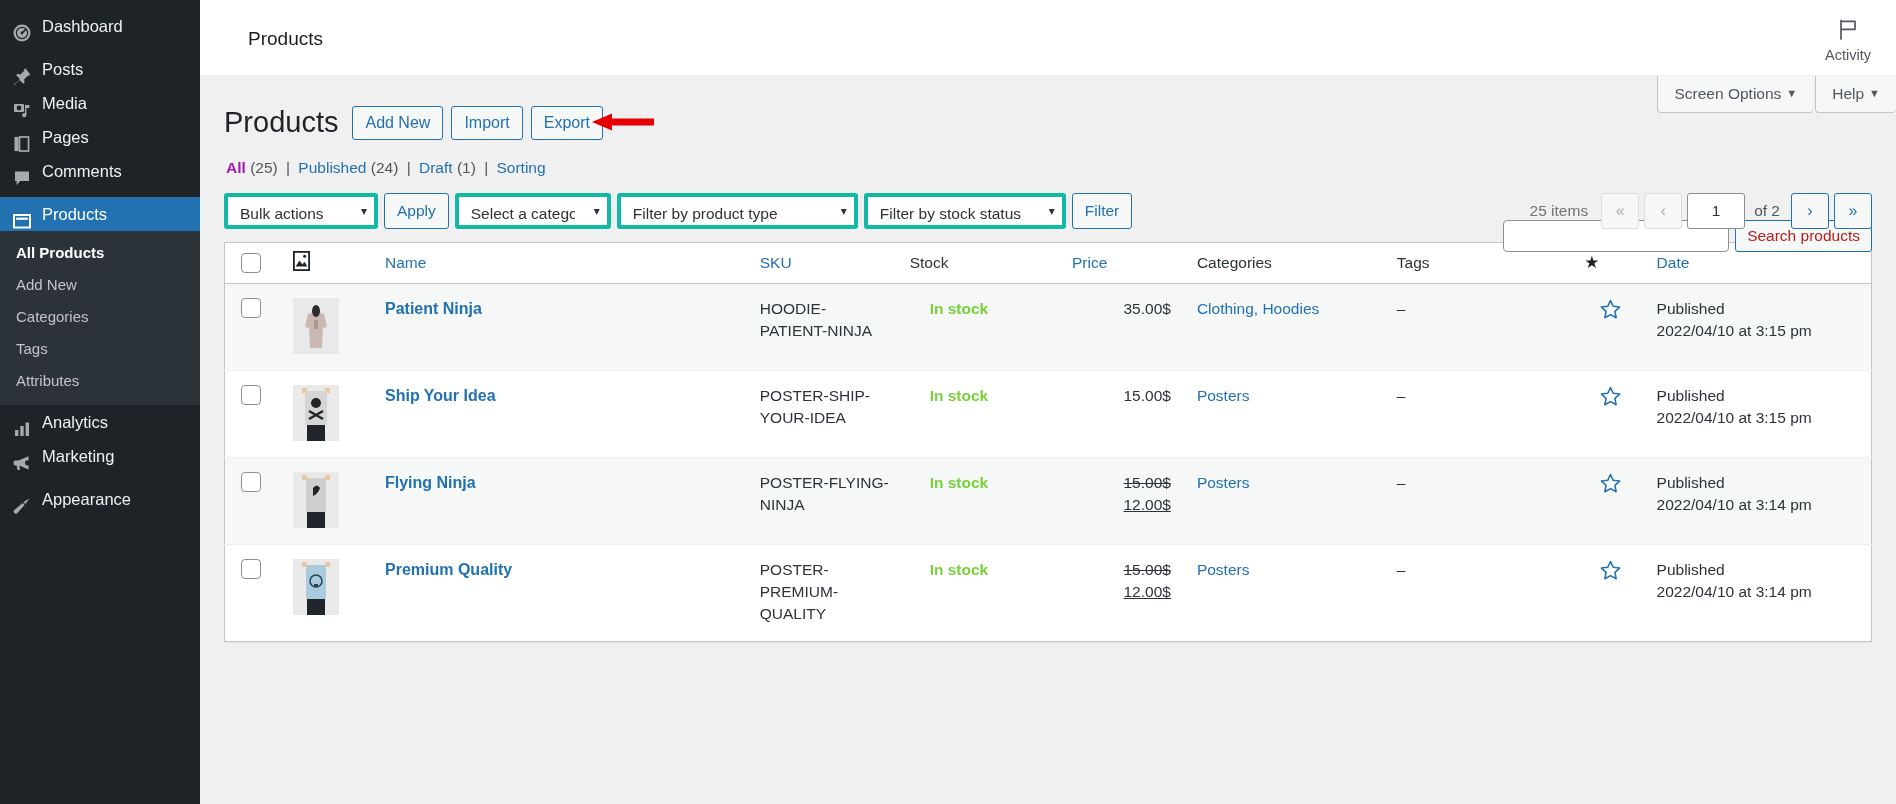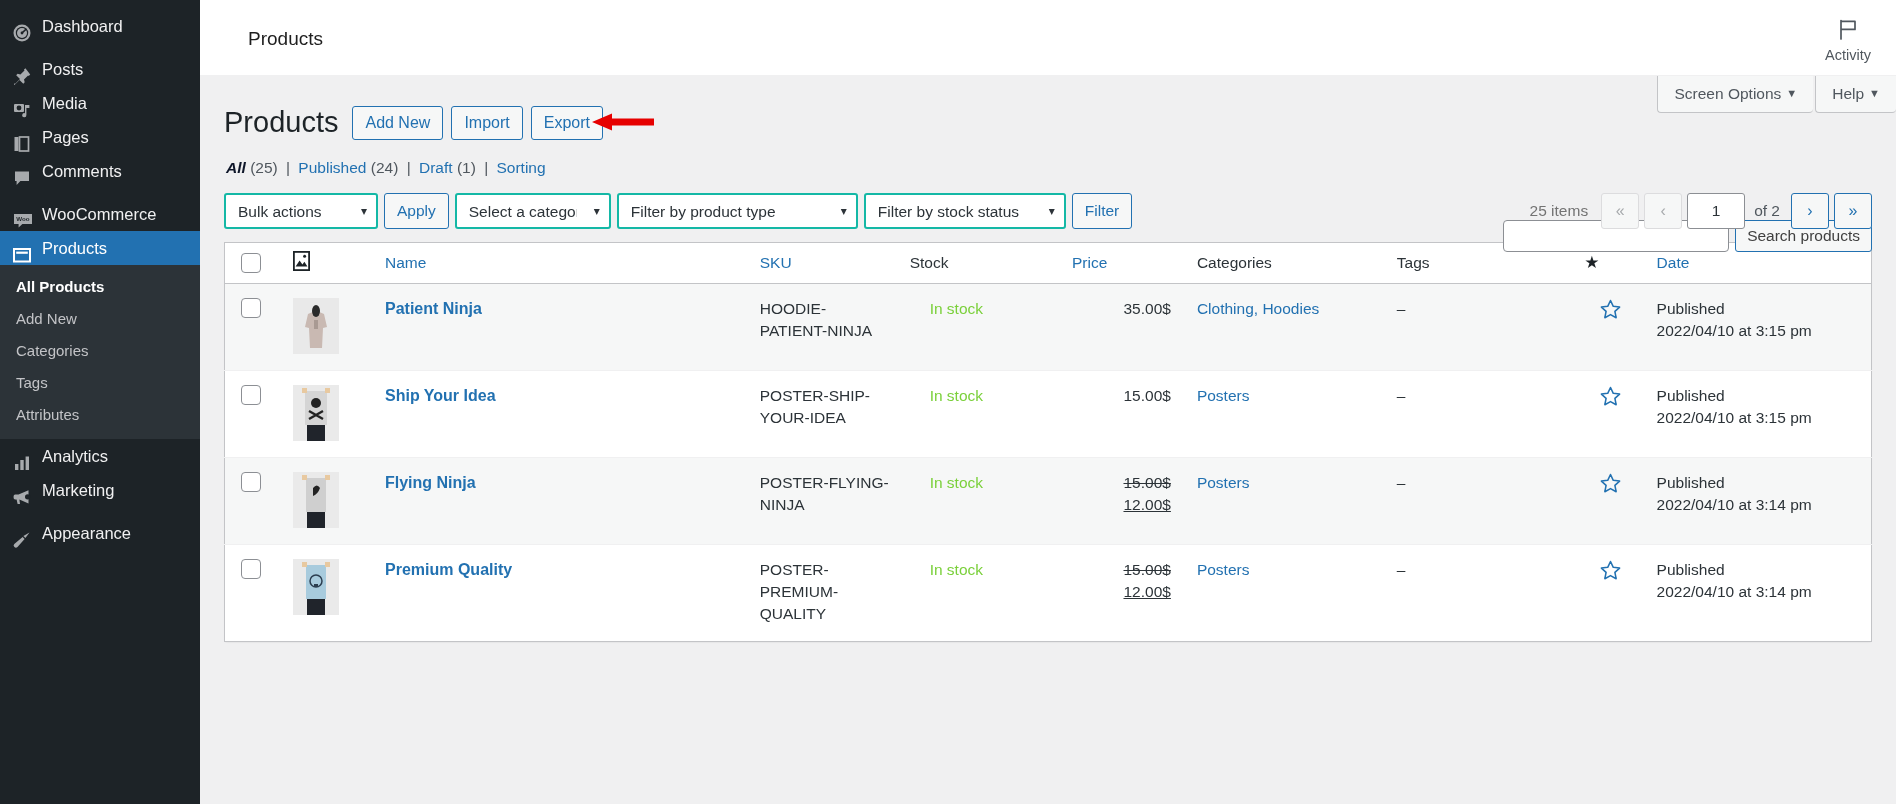--- a/index.html
+++ b/index.html
@@ -167,21 +167,21 @@
   }
 
   
   #subsubsub {
     margin: 16px 0 0 2px;
     font-size: 15.5px;
     color: #50575e;
     line-height: 20px;
   }
   #subsubsub a { color: #2271b1; text-decoration: none; cursor: pointer; }
-  #subsubsub .cur { color: #0f172a; font-weight: 600; font-style: italic; }
+  #subsubsub .cur { color: #a21caf; font-weight: 600; }
   #subsubsub .count { color: #50575e; }
   #subsubsub .sep { color: #50575e; padding: 0 4px; }
 
   
   #search-box {
     position: absolute;
     right: 24px;
     top: 144px;
     display: flex;
     align-items: center;
@@ -195,21 +195,21 @@
     background: #fff;
     padding: 0 8px;
     font-size: 15px;
     font-family: inherit;
     color: #2c3338;
     outline: none;
   }
   #search-submit {
     border: 1px solid #2271b1;
     background: #f6f7f7;
-    color: #404040;
+    color: #b91c1c;
     border-radius: 3px;
     height: 32px;
     padding: 0 11px;
     font-size: 15.5px;
     font-family: inherit;
     cursor: pointer;
     white-space: nowrap;
   }
 
   
@@ -217,21 +217,21 @@
     margin-top: 15px;
     display: flex;
     align-items: center;
     height: 36px;
     position: relative;
   }
   .wp-select {
     appearance: none;
     -webkit-appearance: none;
     background: #fff;
-    border: 2px solid #14b8a6;
+    border: 4px solid #14b8a6;
     border-radius: 3px;
     height: 36px;
     font-size: 15.5px;
     font-family: inherit;
     color: #2c3338;
     padding: 0 32px 0 12px;
     margin-right: 6px;
     cursor: pointer;
     line-height: 34px;
     position: relative;
@@ -351,21 +351,21 @@
     cursor: pointer;
   }
   .row-title {
     color: #2271b1;
     font-weight: 700;
     text-decoration: none;
     cursor: pointer;
     font-size: 16px;
   }
   .sku-cell { color: #2c3338; word-break: break-word; line-height: 24px; }
-  .stock-in { color: #7ad03a; font-weight: 400; padding-left: 20px; }
+  .stock-in { color: #7ad03a; font-weight: 700; padding-left: 20px; }
   .price-cell { text-align: right; padding-right: 16px !important; }
   .price-del { text-decoration: line-through; color: #2c3338; display: block; }
   .price-ins {
     text-decoration: underline;
     color: #2c3338;
     display: block;
     background: none;
   }
   .cat-link { color: #2271b1; text-decoration: none; cursor: pointer; }
   .tag-dash { color: #787c82; }
@@ -440,29 +440,20 @@
     <span class="mi-icon">
       <svg width="20" height="20" viewBox="0 0 20 20">
           <path d="M3 3.5 h14 v9.5 h-8.6 L4.6 17 v-4 H3 z" fill="#a7aaad"></path>
         </svg>
     </span>
     <span class="mi-label">Comments</span>
   </div>
 
   <div class="menu-sep"></div>
 
-  <div class="menu-item">
-    <span class="mi-icon">
-      <svg width="22" height="20" viewBox="0 0 22 20">
-          <path d="M2 3 h18 v10 h-9.6 L6.6 16.4 V13 H2 z" fill="#a7aaad"></path>
-          <text x="11" y="10" font-family="Liberation Sans, sans-serif" font-size="6.2" font-weight="700" fill="#1d2327" text-anchor="middle">Woo</text>
-        </svg>
-    </span>
-    <span class="mi-label">WooCommerce</span>
-  </div>
 
   <div class="menu-item current">
     <span class="mi-icon">
       <svg width="20" height="20" viewBox="0 0 20 20">
           <rect x="2" y="4" width="16" height="12.5" fill="none" stroke="#ffffff" stroke-width="2"></rect>
           <rect x="4.2" y="6.6" width="11.6" height="2.2" fill="#ffffff"></rect>
         </svg>
     </span>
     <span class="mi-label">Products</span>
   </div>

